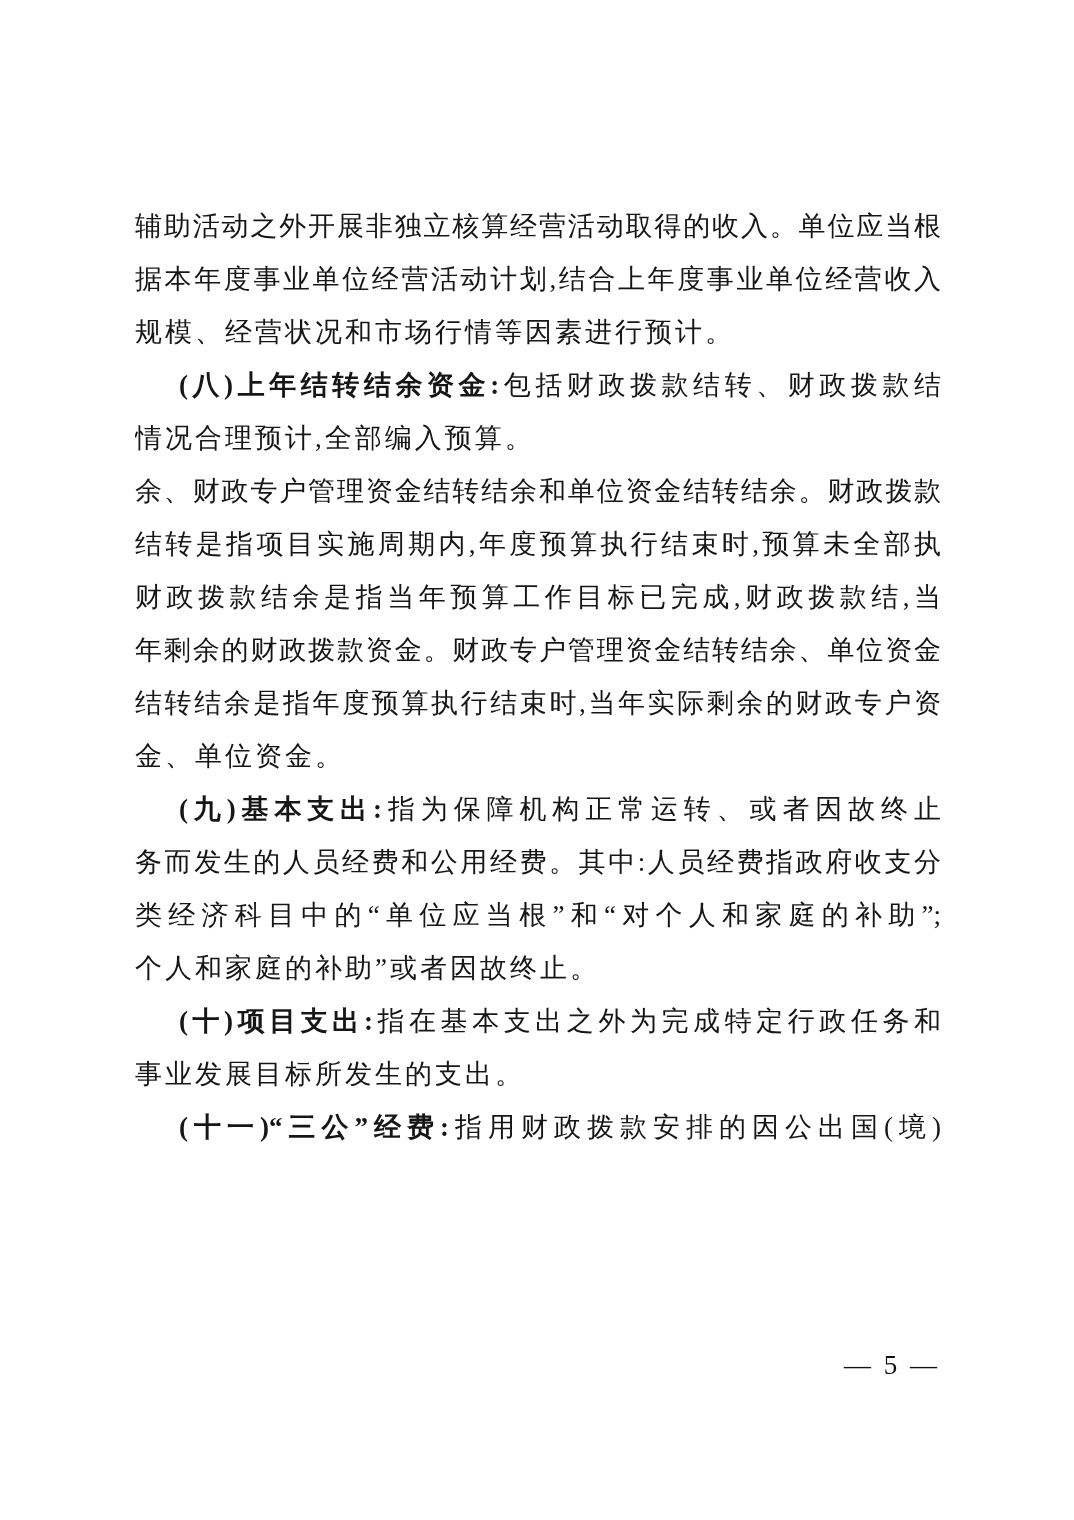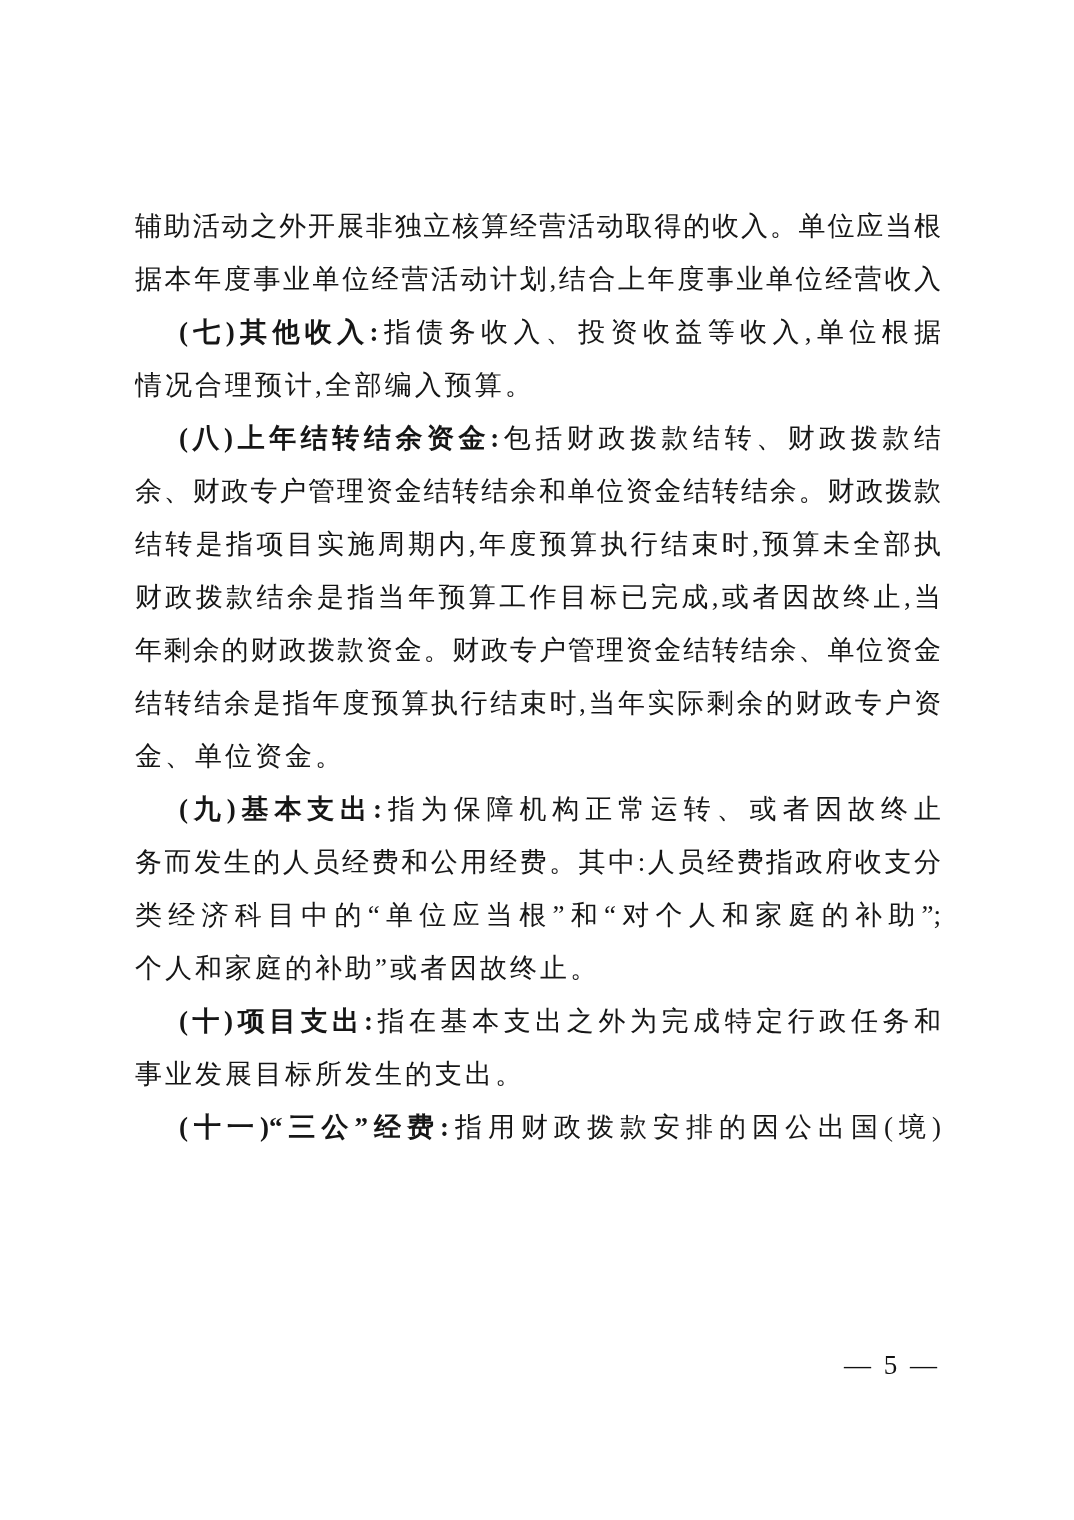--- a/index.html
+++ b/index.html
@@ -55,28 +55,28 @@
 </style>
 </head>
 <body>
 
 <div class="page">
 
   <main class="doc-body">
 
     <div class="ln j">辅助活动之外开展非独立核算经营活动取得的收入。单位应当根</div>
     <div class="ln j">据本年度事业单位经营活动计划,结合上年度事业单位经营收入</div>
-
-    <div class="ln j ind"><span class="term">(七)其他收入:</span><span>指债务收入、投资收益等收入,单位根据</span></div>
-    <div class="ln e">情况合理预计,全部编入预算。</div>
+    <div class="ln e">规模、经营状况和市场行情等因素进行预计。</div>
 
     <div class="ln j ind"><span class="term">(八)上年结转结余资金:</span><span>包括财政拨款结转、财政拨款结</span></div>
+
+    <div class="ln e">情况合理预计,全部编入预算。</div>
     <div class="ln j">余、财政专户管理资金结转结余和单位资金结转结余。财政拨款</div>
     <div class="ln j">结转是指项目实施周期内,年度预算执行结束时,预算未全部执</div>
-    <div class="ln j">财政拨款结余是指当年预算工作目标已完成,或者因故终止,当</div>
+    <div class="ln j">财政拨款结余是指当年预算工作目标已完成,财政拨款结,当</div>
     <div class="ln j">年剩余的财政拨款资金。财政专户管理资金结转结余、单位资金</div>
     <div class="ln j">结转结余是指年度预算执行结束时,当年实际剩余的财政专户资</div>
     <div class="ln e">金、单位资金。</div>
 
     <div class="ln j ind"><span class="term">(九)基本支出:</span><span>指为保障机构正常运转、或者因故终止</span></div>
     <div class="ln j">务而发生的人员经费和公用经费。其中:人员经费指政府收支分</div>
     <div class="ln j">类经济科目中的“单位应当根”和“对个人和家庭的补助”;</div>
     <div class="ln e">个人和家庭的补助”或者因故终止。</div>
 
     <div class="ln j ind"><span class="term">(十)项目支出:</span><span>指在基本支出之外为完成特定行政任务和</span></div>

